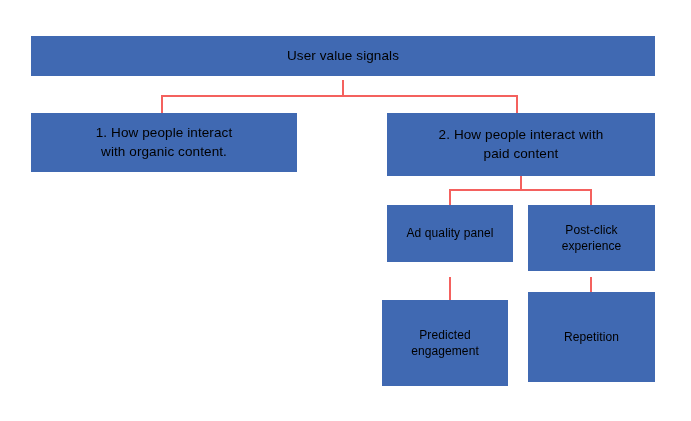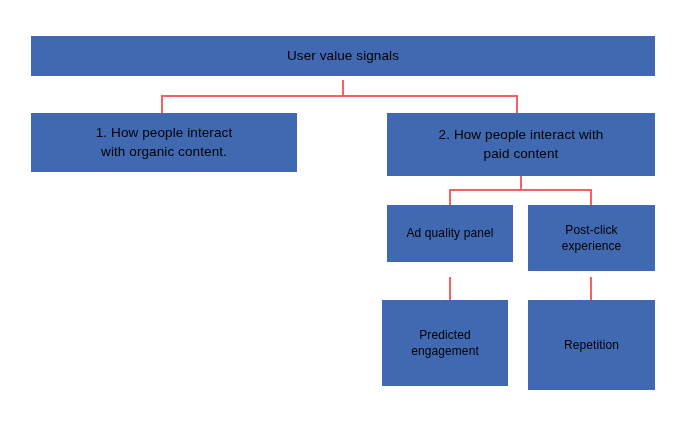--- a/index.html
+++ b/index.html
@@ -86,17 +86,17 @@
   </div>
 
   <div class="conn conn-v" style="left:449px; top:277px; width:2px; height:23px;"></div>
   <div class="conn conn-v" style="left:590px; top:277px; width:2px; height:23px;"></div>
 
   <div class="node node-l3" style="left:382px; top:300px; width:126px; height:86px;">
     <span class="label">Predicted
 engagement</span>
   </div>
 
-  <div class="node node-l3" style="left:528px; top:300px; width:127px; height:90px;">
+  <div class="node node-l3" style="left:528px; top:292px; width:127px; height:90px;">
     <span class="label">Repetition</span>
   </div>
 
 </div>
 
 </body></html>

